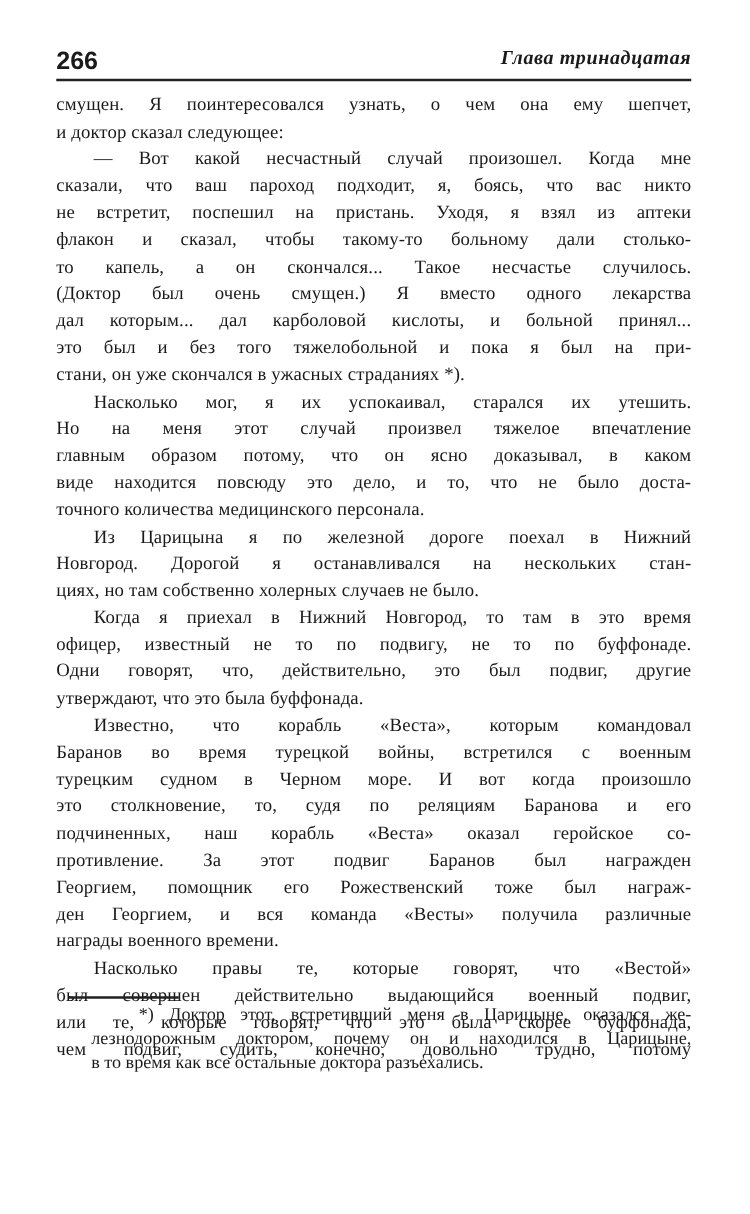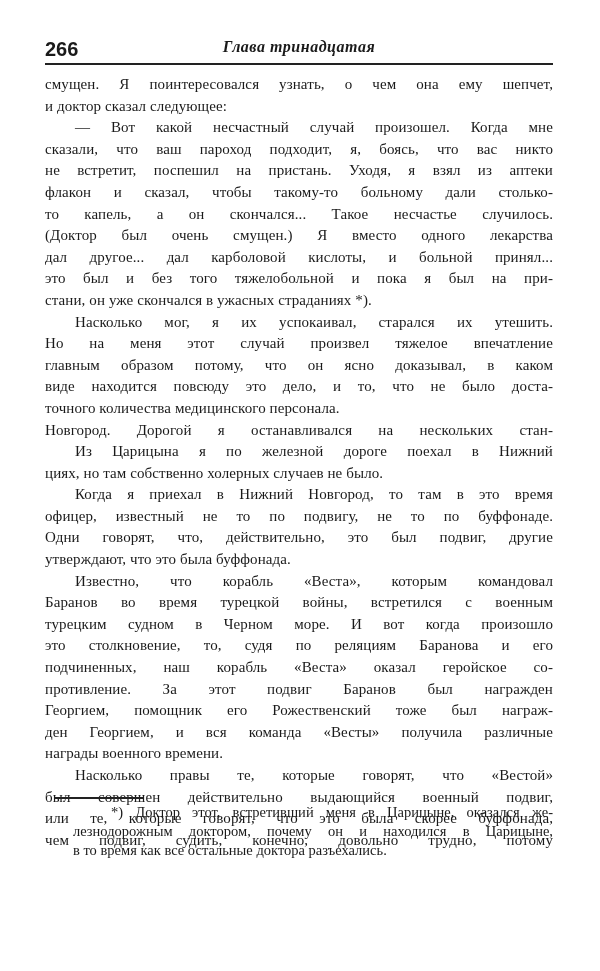--- a/index.html
+++ b/index.html
@@ -1,21 +1,21 @@
 <!DOCTYPE html>
 <html><head>
 <meta charset="utf-8">
 <style>
   html, body { margin:0; padding:0; background:#ffffff; }
   body { width:600px; height:971px; position:relative; overflow:hidden; color:#1a1a1a;
          font-family:"Liberation Serif","DejaVu Serif",serif; }
   .header { position:absolute; left:45px; top:36px; width:508px; height:26px; }
   .page-num { position:absolute; left:0; top:2px; font-size:20px; font-weight:bold;
               font-family:"Liberation Sans","DejaVu Sans",sans-serif; }
-  .running-title { position:absolute; left:0; right:0; top:2px; text-align:center; font-size:16px;
+  .running-title { position:absolute; left:0; right:0; top:2px; text-align:right; font-size:16px;
                    font-style:italic; font-weight:bold; letter-spacing:0.5px; }
   .header-rule { position:absolute; left:45px; top:63px; width:508px; height:2px; background:#222; }
   .body-text { position:absolute; left:45px; top:74px; width:508px; }
   .line { display:block; height:21.6px; line-height:21.6px; font-size:15px; white-space:nowrap;
           text-align:justify; text-align-last:justify; letter-spacing:0.1px;font-family:Liberation Serif, serif; }
   .line.last { text-align-last:left; }
   .line.indent { padding-left:30px; }
   .fn-rule { position:absolute; left:55px; top:797px; width:88px; height:2px; background:#222; }
   .footnote { position:absolute; left:45px; top:803px; width:508px; }
   .fline { display:block; height:19px; line-height:19px; font-size:14.5px; white-space:nowrap;
@@ -34,30 +34,30 @@
 
 <div class="body-text" id="body-text">
     <span class="line">смущен. Я поинтересовался узнать, о чем она ему шепчет,</span>
     <span class="line last">и доктор сказал следующее:</span>
     <span class="line indent">— Вот какой несчастный случай произошел. Когда мне</span>
     <span class="line">сказали, что ваш пароход подходит, я, боясь, что вас никто</span>
     <span class="line">не встретит, поспешил на пристань. Уходя, я взял из аптеки</span>
     <span class="line">флакон и сказал, чтобы такому-то больному дали столько-</span>
     <span class="line">то капель, а он скончался... Такое несчастье случилось.</span>
     <span class="line">(Доктор был очень смущен.) Я вместо одного лекарства</span>
-    <span class="line">дал другое... дал карболовой кислоты, и больной принял...</span>
+    <span class="line">дал которым... дал карболовой кислоты, и больной принял...</span>
     <span class="line">это был и без того тяжелобольной и пока я был на при-</span>
     <span class="line last">стани, он уже скончался в ужасных страданиях *).</span>
     <span class="line indent">Насколько мог, я их успокаивал, старался их утешить.</span>
     <span class="line">Но на меня этот случай произвел тяжелое впечатление</span>
     <span class="line">главным образом потому, что он ясно доказывал, в каком</span>
     <span class="line">виде находится повсюду это дело, и то, что не было доста-</span>
     <span class="line last">точного количества медицинского персонала.</span>
+    <span class="line indent">Из Царицына я по железной дороге поехал в Нижний</span>
     <span class="line">Новгород. Дорогой я останавливался на нескольких стан-</span>
-    <span class="line indent">Из Царицына я по железной дороге поехал в Нижний</span>
     <span class="line last">циях, но там собственно холерных случаев не было.</span>
     <span class="line indent">Когда я приехал в Нижний Новгород, то там в это время</span>
     <span class="line">офицер, известный не то по подвигу, не то по буффонаде.</span>
     <span class="line">Одни говорят, что, действительно, это был подвиг, другие</span>
     <span class="line last">утверждают, что это была буффонада.</span>
     <span class="line indent">Известно, что корабль «Веста», которым командовал</span>
     <span class="line">Баранов во время турецкой войны, встретился с военным</span>
     <span class="line">турецким судном в Черном море. И вот когда произошло</span>
     <span class="line">это столкновение, то, судя по реляциям Баранова и его</span>
     <span class="line">подчиненных, наш корабль «Веста» оказал геройское со-</span>

